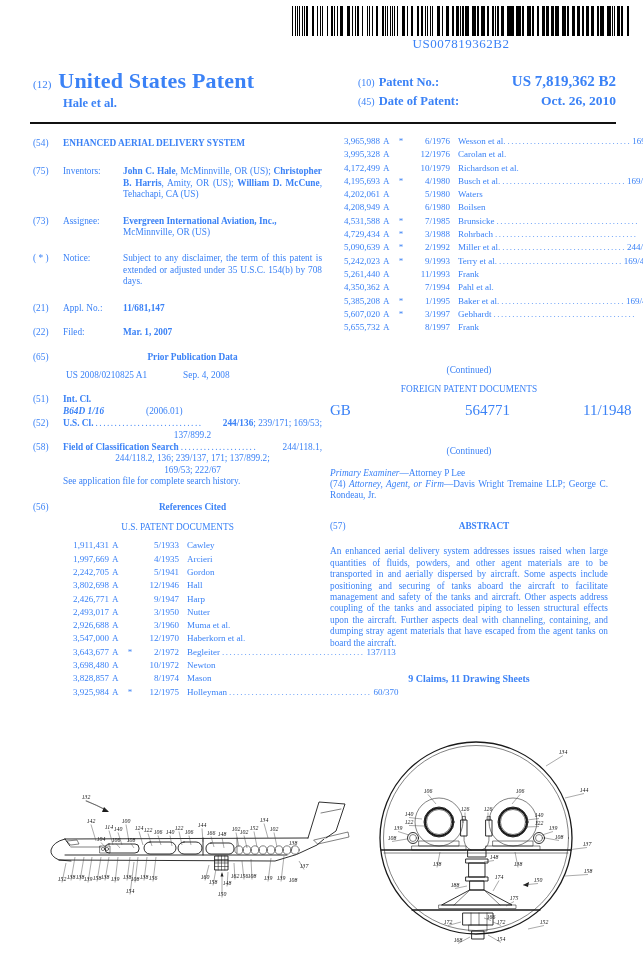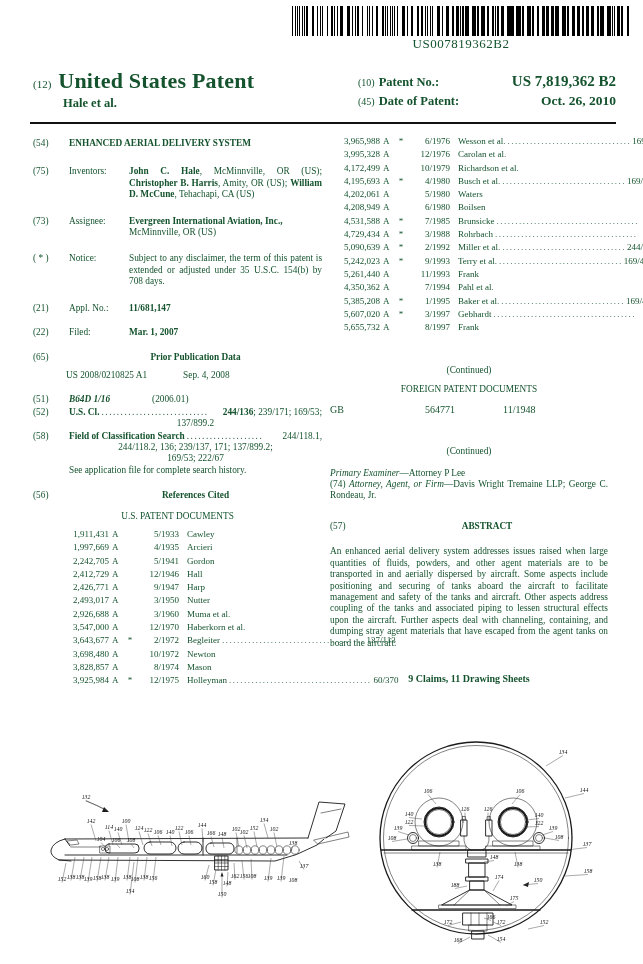--- a/index.html
+++ b/index.html
@@ -1,17 +1,17 @@
 <!DOCTYPE html>
 <html><head>
 <meta charset="utf-8">
 <style>
   html,body{margin:0;padding:0;background:#e8e8e8;}
   .page{position:relative;width:643px;height:964px;background:#fff;margin:0 auto;
-        font-family:"Liberation Serif",serif;color:#14532d;overflow:hidden;}
+        font-family:"Liberation Serif",serif;color:#3b82f6;overflow:hidden;}
 
   
   .barcode{position:absolute;left:292px;top:6px;width:338px;height:30px;background-color:#fff;
     background-image:
       repeating-linear-gradient(90deg,#000 0 1.5px,transparent 1.5px 5px),
       repeating-linear-gradient(90deg,transparent 0 2.5px,#000 2.5px 4px,transparent 4px 9px),
       repeating-linear-gradient(90deg,#000 0 1px,transparent 1px 7px);}
   .barcode-text{position:absolute;left:292px;top:36px;width:338px;text-align:center;
     font-size:13px;letter-spacing:.5px;}
 
@@ -25,21 +25,21 @@
   .hdr-right-row{display:flex;align-items:baseline;justify-content:space-between;margin-bottom:3px;}
   .hdr-right-label{font-size:12.5px;font-weight:bold;}
   .hdr-right-label .paren-code{font-weight:normal;font-size:10px;margin-right:4px;}
   .patent-no{font-size:15px;font-weight:bold;}
   .patent-date{font-size:13.5px;font-weight:bold;}
   .hdr-rule{position:absolute;left:30px;top:122px;width:586px;height:2px;background:#111;}
 
   
   .col-left{position:absolute;left:33px;top:138px;width:289px;font-size:9.3px;line-height:11.4px;}
   .col-right{position:absolute;left:330px;top:135px;width:278px;font-size:9.3px;line-height:11.4px;}
-  .sec{display:grid;grid-template-columns:27px 1fr;column-gap:9px;}
+  .sec{display:grid;grid-template-columns:27px 1fr;column-gap:3px;}
   .sec .code{white-space:nowrap;}
   .lab-grid{display:grid;grid-template-columns:58px 1fr;column-gap:2px;}
   b,.b{font-weight:bold;}
   .i{font-style:italic;}
   .bi{font-weight:bold;font-style:italic;}
   .center{text-align:center;}
   .right{text-align:center;}
   .just{text-align:justify;}
   .flexline{display:flex;align-items:baseline;}
   .ldr{flex:1 1 0;min-width:0;overflow:hidden;white-space:nowrap;letter-spacing:1.5px;margin:0 2px;}
@@ -47,21 +47,21 @@
   
   .refs{margin-top:6px;}
   .refrow{display:grid;grid-template-columns:50px 11px 8px 42px 1fr;column-gap:3px;
           font-size:9px;line-height:13.3px;}
   .refrow .num{text-align:right;}
   .refrow .star{text-align:center;}
   .refrow .date{text-align:right;}
   .refrow .namecell{display:flex;align-items:baseline;padding-left:5px;}
   .refrow .rf{white-space:nowrap;}
 
-  .foreign-row{display:grid;grid-template-columns:95px 78px 1fr;font-size:10px;line-height:12px;}
+  .foreign-row{display:grid;grid-template-columns:95px 78px 1fr;font-size:15px;line-height:12px;gap:40px;}
 
   .abstract-text{margin-top:14px;}
   .claims{font-size:10px;font-weight:bold;margin-top:24px;}
 
   
   .fig{position:absolute;}
   .art{fill:none;stroke:#1a1a1a;stroke-width:0.9;stroke-linejoin:round;stroke-linecap:round;}
   .thin{stroke-width:0.55;}
   .thick{stroke-width:1.3;}
   .flbl{font:italic 5.8px "Liberation Serif",serif;fill:#111;text-anchor:middle;stroke:none;}
@@ -149,20 +149,21 @@
       <div class="b center">Prior Publication Data</div>
     </div>
     <div style="margin:0 0 13px 33px;display:flex;gap:36px;">
       <span>US 2008/0210825 A1</span>
       <span>Sep. 4, 2008</span>
     </div>
 
     <div class="sec" style="margin-bottom:1px;">
       <span class="code">(51)</span>
       <div>
+        <div class="b">Int. Cl.</div>
         <div><span class="bi">B64D 1/16</span><span style="margin-left:42px;">(2006.01)</span></div>
       </div>
     </div>
 
     <div class="sec" style="margin-bottom:1px;">
       <span class="code">(52)</span>
       <div>
         <div class="flexline">
           <span class="b">U.S. Cl.</span>
           <span class="ldr">............................</span>
@@ -221,21 +222,21 @@
         <span>A</span>
         <span class="star"></span>
         <span class="date">5/1941</span>
         <span class="namecell">
             <span>Gordon</span>
             <span class="ldr"></span>
             <span class="rf"></span>
           </span>
       </div>
         <div class="refrow">
-        <span class="num">2,412,729</span>
+        <span class="num">3,802,698</span>
         <span>A</span>
         <span class="star"></span>
         <span class="date">12/1946</span>
         <span class="namecell">
             <span>Hall</span>
             <span class="ldr"></span>
             <span class="rf"></span>
           </span>
       </div>
         <div class="refrow">

